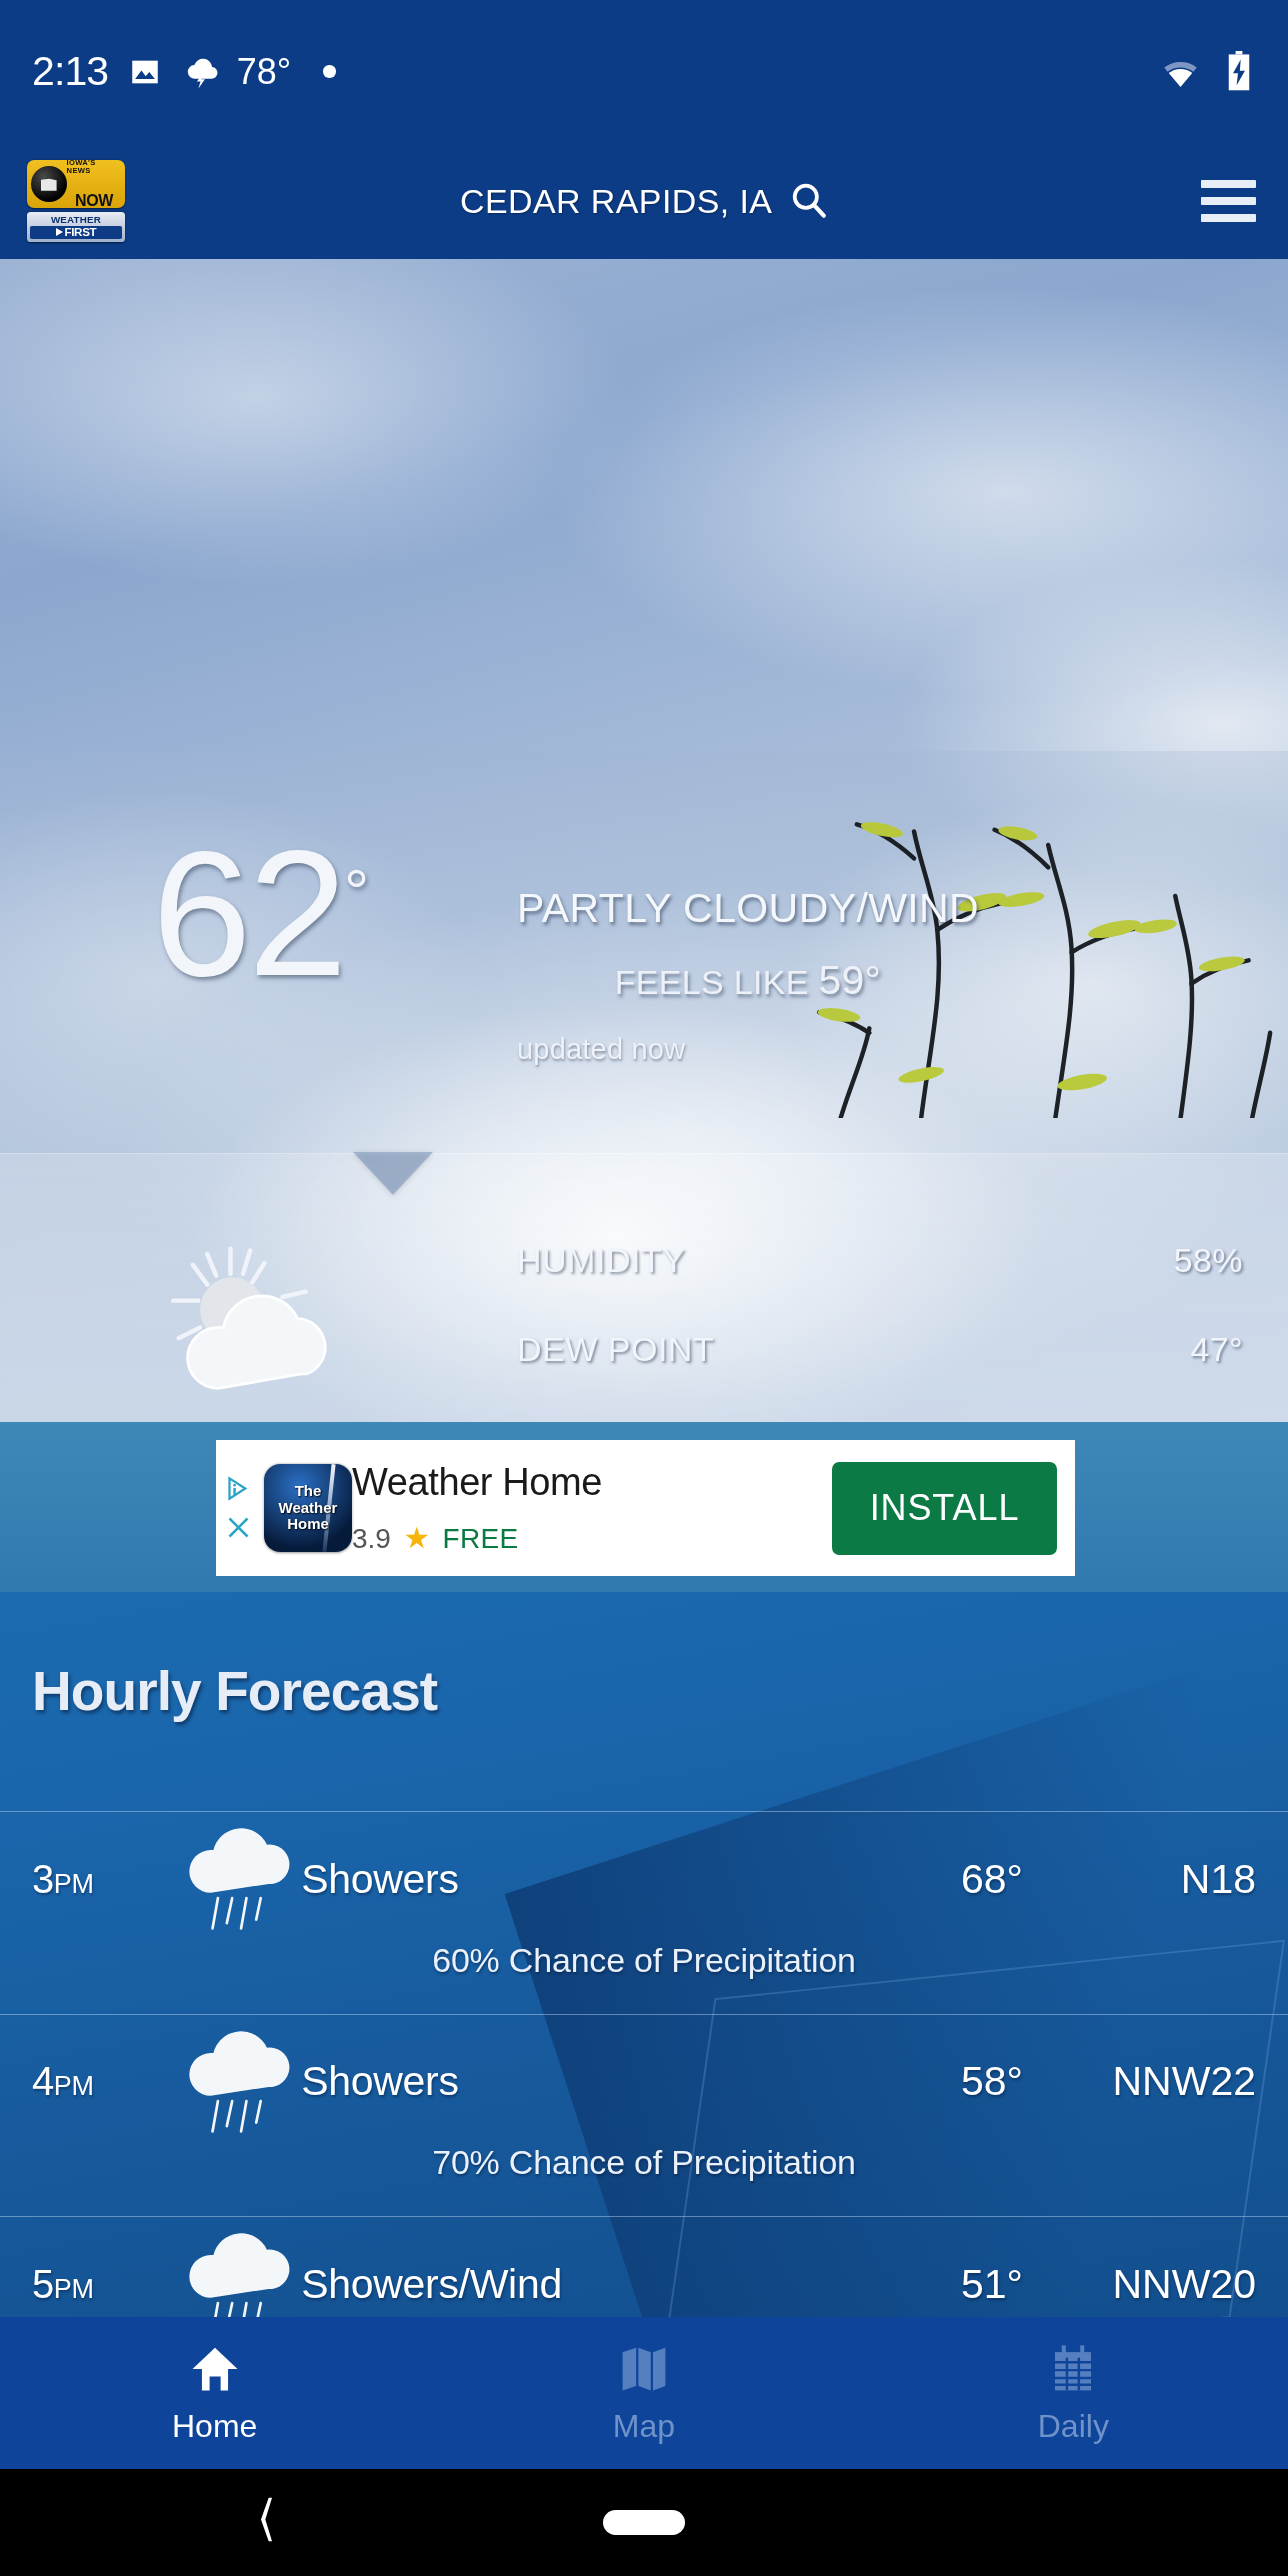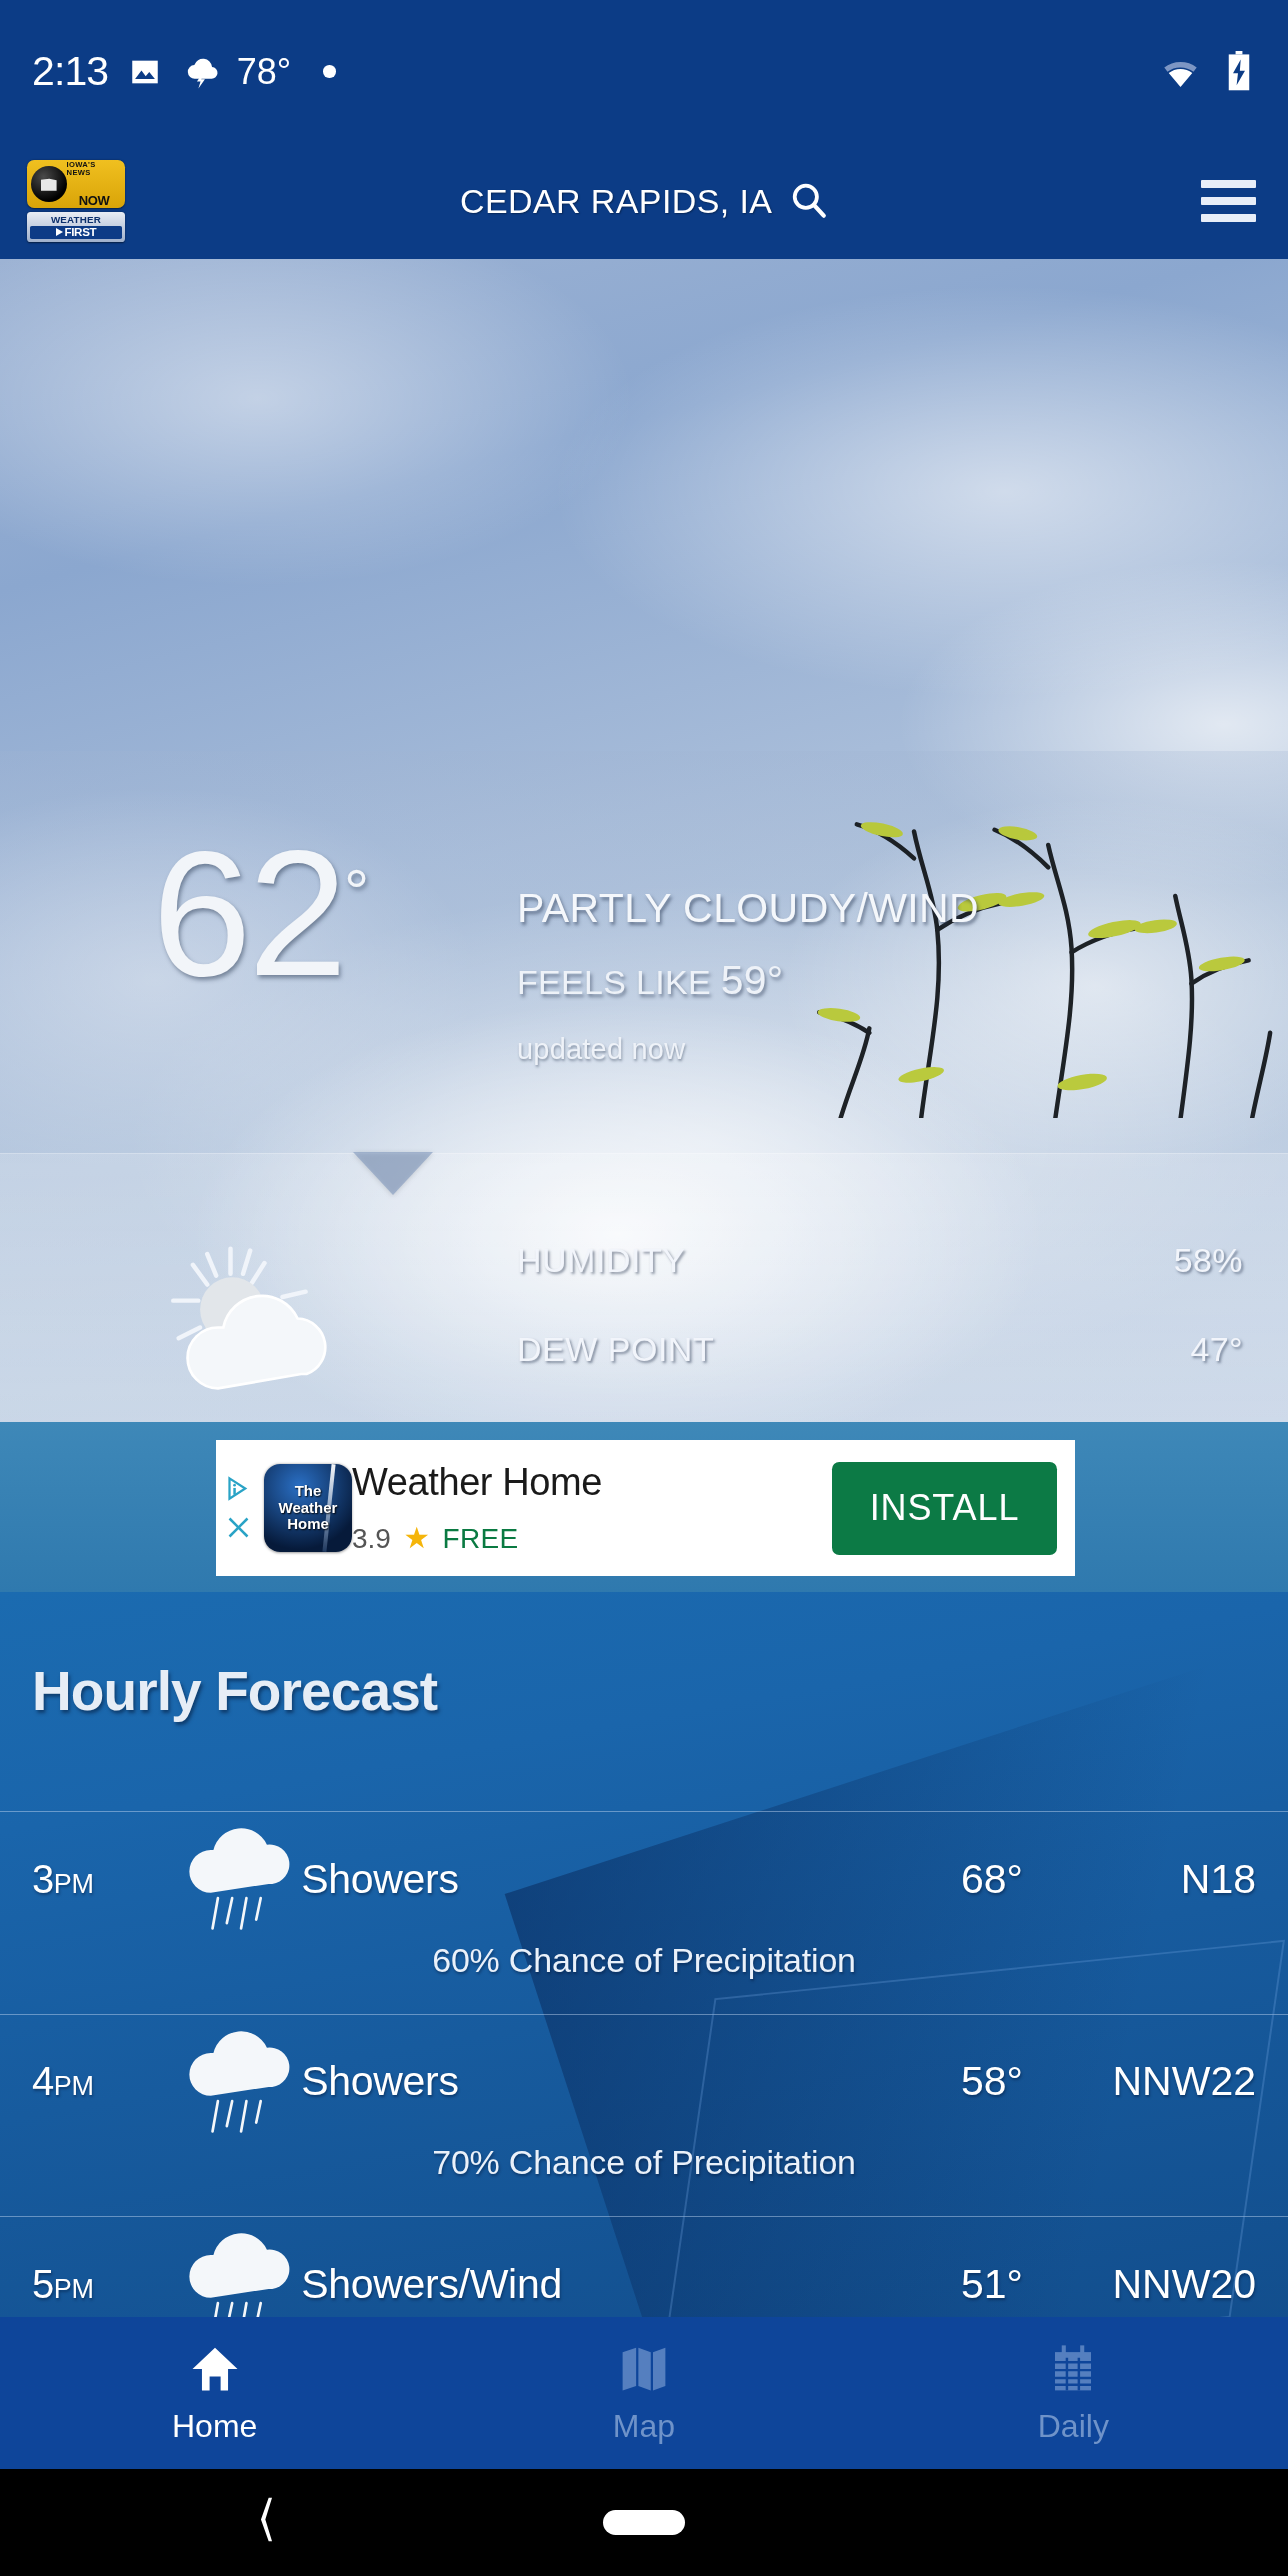--- a/index.html
+++ b/index.html
@@ -40,21 +40,21 @@
   .logo-circ{
     width:36px;height:36px;border-radius:50%;
     background:radial-gradient(circle at 35% 30%,#4a4a4a,#000 70%);
     display:flex;align-items:center;justify-content:center;flex:none;
   }
   .logo-ia{ width:16px;height:13.4px;background:#e8e8e8;
             clip-path:polygon(0% 18%,55% 10%,100% 22%,100% 100%,0% 100%); }
   .logo-txt{ flex:1; display:flex; flex-direction:column; align-items:center;
              line-height:1; }
   .logo-l1{ font-size:7.6px; font-weight:bold; color:#111; letter-spacing:0.3px; }
-  .logo-l2{ font-size:13px; font-weight:bold; color:#111; letter-spacing:-0.4px;
+  .logo-l2{ font-size:16px; font-weight:bold; color:#111; letter-spacing:-0.4px;
             margin-top:18px; }
   .logo-bot{
     height:30px; border-radius:3.6px;
     background:linear-gradient(#e9edf4,#9fb0cc);
     display:flex; flex-direction:column; justify-content:center;
     padding:1.8px 2.7px; box-shadow:0 0.9px 1.8px rgba(0,0,0,.5);
   }
   .logo-weather{ font-size:9.8px; font-weight:bold; color:#0b2f6b; text-align:center;
                  line-height:1; letter-spacing:0.2px; }
   .logo-first{ display:flex; align-items:center; justify-content:center; gap:1.8px;
@@ -103,20 +103,21 @@
   .temp-deg{ font-size:63px; vertical-align:super; font-weight:200; letter-spacing:0; }
 
   .cond-block{ position:absolute; left:517px; top:626px; }
   .cond-title{
     font-size:41px; color:#f4f7fb; letter-spacing:0.4px;
     text-shadow:1.8px 2.7px 3.6px rgba(35,50,75,.55);
   }
   .cond-feels{
     font-size:34px; color:#eef2f8; margin-top:25px; letter-spacing:0.3px;
     text-shadow:1.8px 2.7px 3.6px rgba(35,50,75,.5);
+    text-align:center;
   }
   .cond-feels b{ font-size:41px; font-weight:400; }
   .cond-updated{
     font-size:29px; color:#eef2f8; margin-top:29px; letter-spacing:0.2px;
     text-shadow:0.9px 1.8px 2.7px rgba(35,50,75,.45);
   }
 
   
   .details{
     position:absolute; left:0; top:894px; width:1288px; height:528px;

